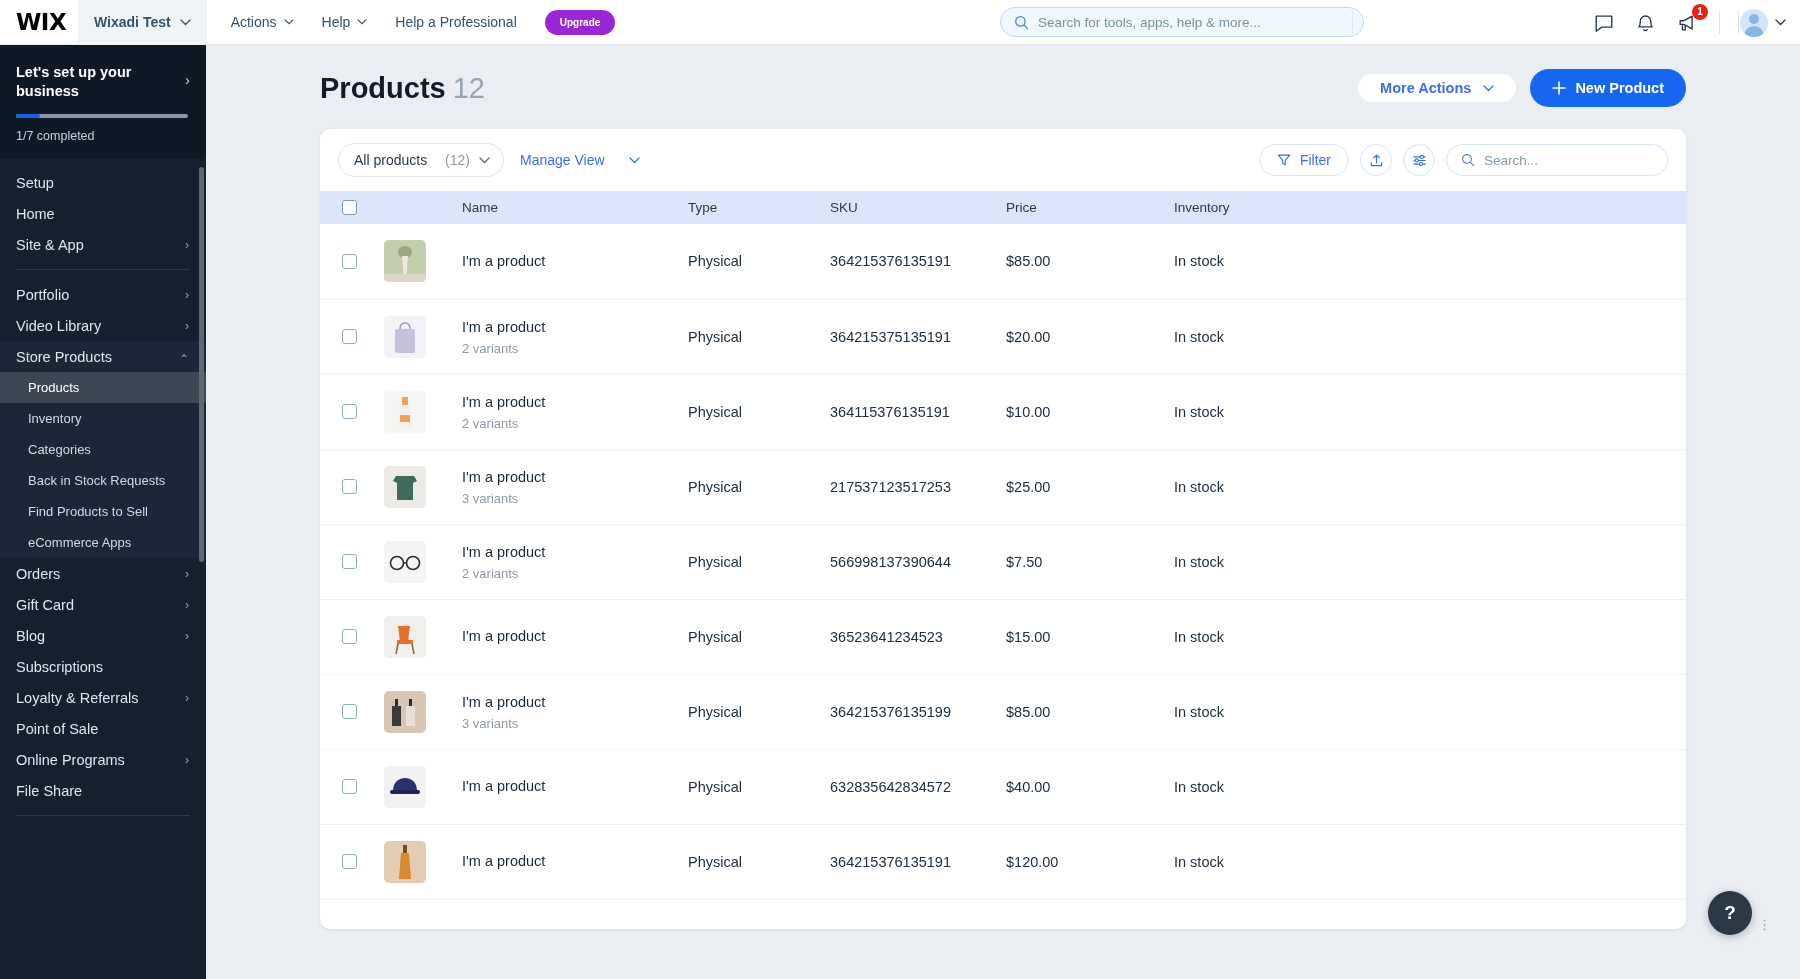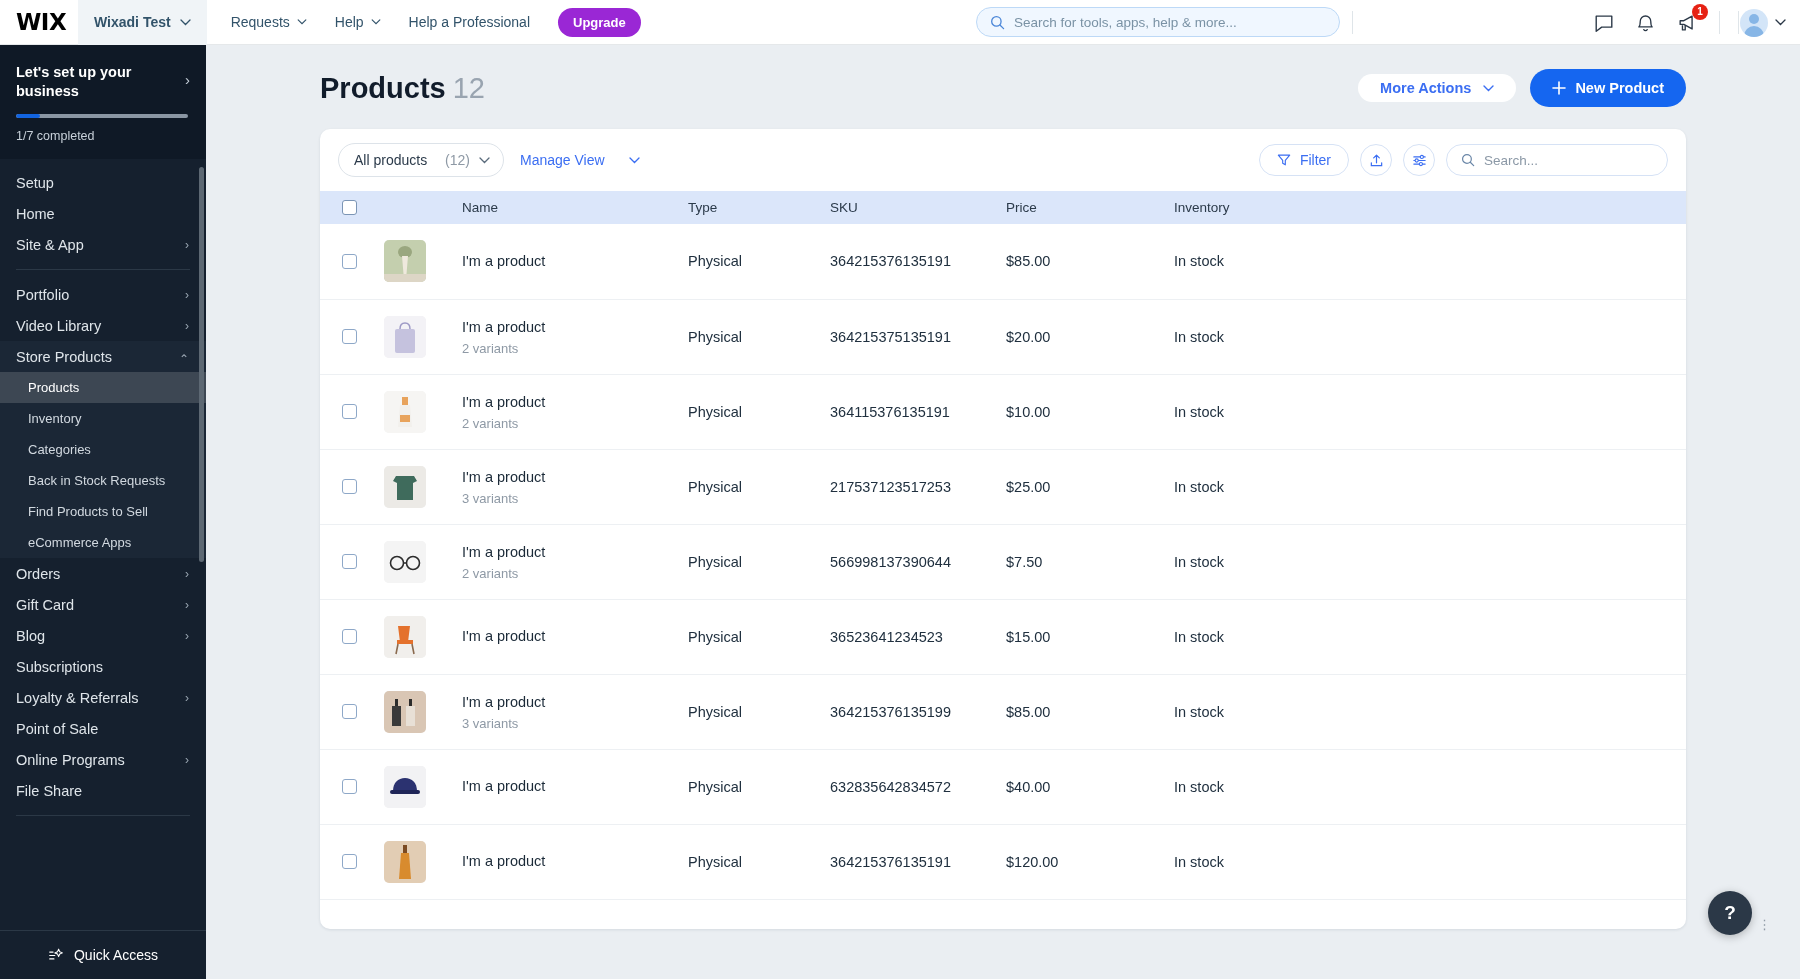--- a/index.html
+++ b/index.html
@@ -37,26 +37,26 @@
   }
   .topnav-item {
     display: flex; align-items: center; gap: 7px;
     padding: 0 14px; height: 45px;
     font-size: 14px; color: #32536a;
     cursor: pointer; white-space: nowrap;
   }
   .upgrade-btn {
     margin-left: 14px;
     background: #9a27d5; color: #fff;
-    font-size: 13px; font-weight: 600;
+    font-size: 10px; font-weight: 600;
     border: none; border-radius: 15px;
     padding: 7px 15px; cursor: pointer;
   }
   .topsearch {
-    position: absolute; left: 976px; top: 7px;
+    position: absolute; left: 1000px; top: 7px;
     width: 364px; height: 30px;
     background: #f0f7ff;
     border: 1px solid #bdd9f7;
     border-radius: 16px;
     display: flex; align-items: center; gap: 9px;
     padding: 0 13px;
   }
   .topsearch input {
     border: none; outline: none; background: transparent;
     font-family: "Liberation Sans", sans-serif;
@@ -285,21 +285,21 @@
 
   <div class="site-chip">
     <span>Wixadi Test</span>
     <svg width="11" height="7" viewBox="0 0 11 7">
       <path d="M1 1l4.5 4.5L10 1" stroke="#32536a" stroke-width="1.3" fill="none" stroke-linecap="round"></path>
     </svg>
   </div>
 
   <div class="topnav">
     <div class="topnav-item">
-      <span>Requests</span>
+      <span>Actions</span>
       <svg width="10" height="6" viewBox="0 0 11 7">
         <path d="M1 1l4.5 4.5L10 1" stroke="#32536a" stroke-width="1.3" fill="none" stroke-linecap="round"></path>
       </svg>
     </div>
     <div class="topnav-item">
       <span>Help</span>
       <svg width="10" height="6" viewBox="0 0 11 7">
         <path d="M1 1l4.5 4.5L10 1" stroke="#32536a" stroke-width="1.3" fill="none" stroke-linecap="round"></path>
       </svg>
     </div>
@@ -432,27 +432,20 @@
           <span class="nav-chev">›</span>
         </div>
         <div class="nav-item">
           <span>File Share</span>
         </div>
         <div class="nav-divider"></div>
       </div>
     <div class="sb-scrollbar"></div>
   </div>
 
-  <div class="quick-access">
-    <svg width="17" height="17" viewBox="0 0 20 20">
-      <path d="M12.5 2.5l1.3 3.1 3.2 1.3-3.2 1.3-1.3 3.1-1.3-3.1L8 7l3.2-1.4z" stroke="#fff" stroke-width="1.2" fill="none" stroke-linejoin="round"></path>
-      <path d="M2 6h4M2 10h6M2 14h5" stroke="#fff" stroke-width="1.3" stroke-linecap="round"></path>
-    </svg>
-    <span>Quick Access</span>
-  </div>
 </div>
 
 <div class="main">
 
   <div class="page-head">
     <div class="page-title">
       <span>Products</span><span class="count">12</span>
     </div>
     <div class="head-actions">
       <button class="btn-secondary">

